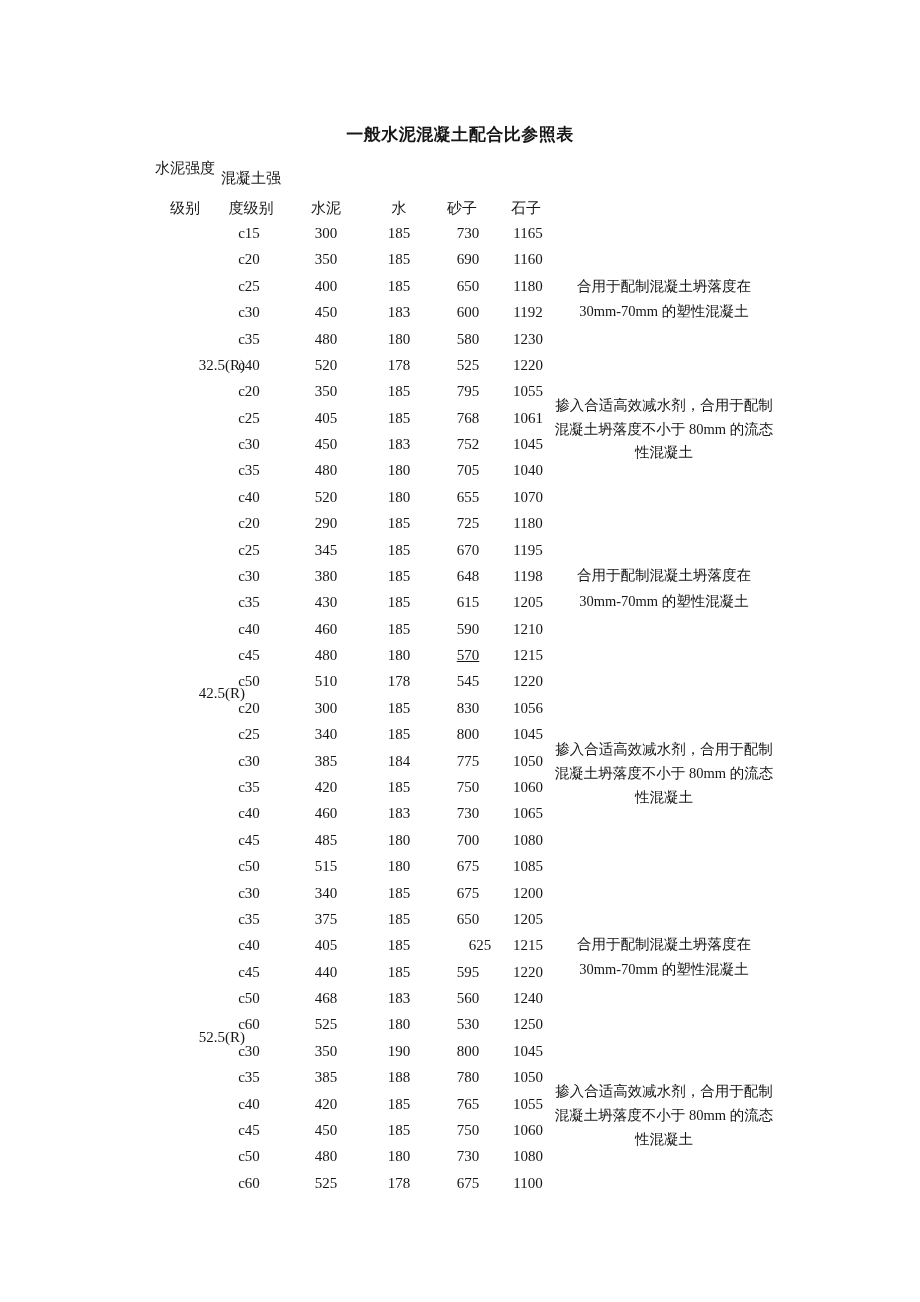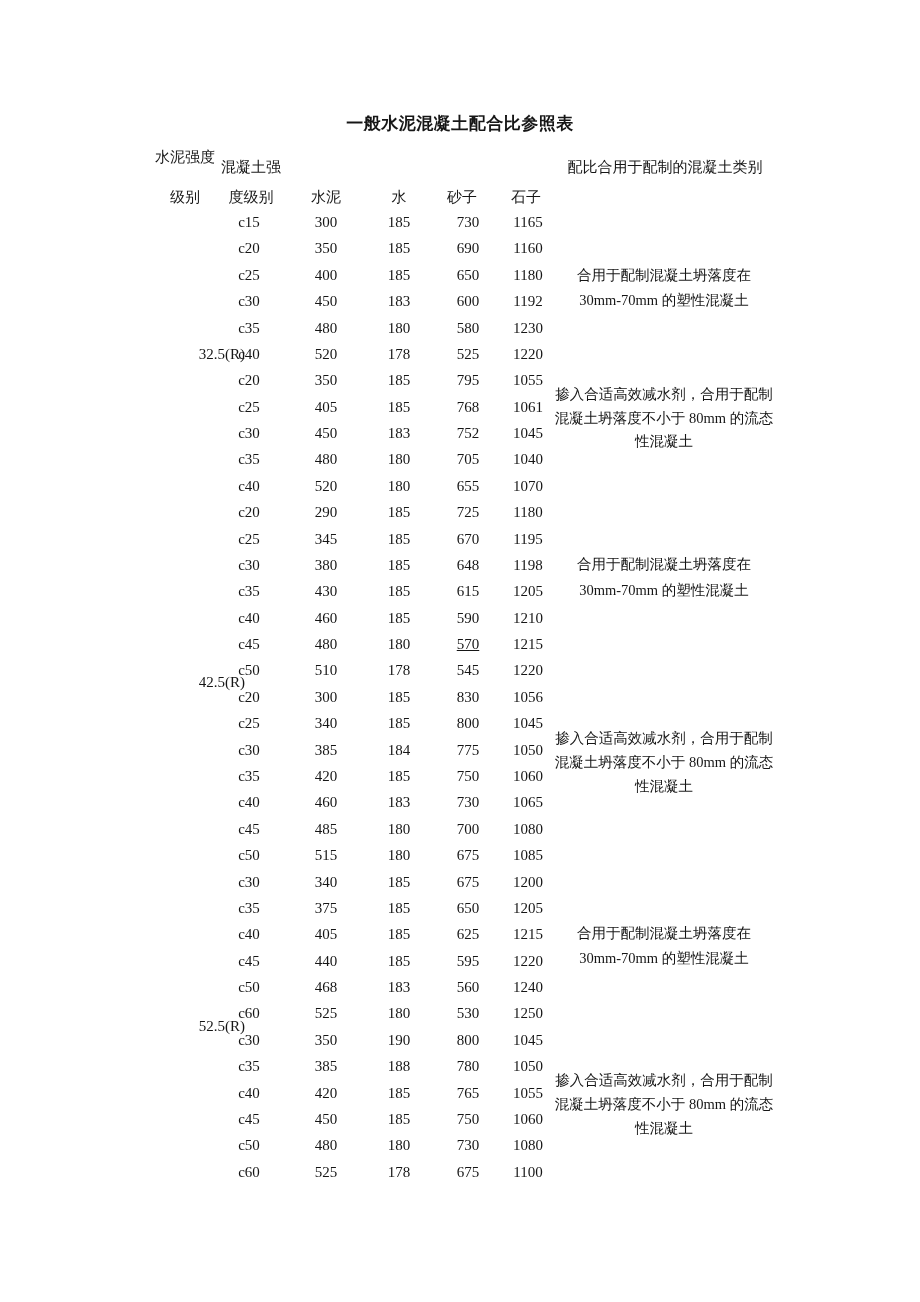--- a/index.html
+++ b/index.html
@@ -4,21 +4,21 @@
 <style>
   html,body{margin:0;padding:0;}
   body{
     width:920px;height:1302px;
     background:#ffffff;
     font-family:"Liberation Serif","DejaVu Serif",serif;
     color:#161616;
     position:relative;
     overflow:hidden;
   }
-  #page{position:absolute;inset:0;}
+  #page{position:absolute;inset:0;margin-top:11px;}
   .title{
     position:absolute;top:112px;left:0;width:920px;
     text-align:center;font-size:17px;font-weight:bold;
     letter-spacing:0.5px;
   }
   .hcell{
     position:absolute;width:140px;height:26px;line-height:26px;
     text-align:center;font-size:15px;white-space:nowrap;
   }
   .hwide{width:320px;}
@@ -38,21 +38,20 @@
 </style>
 </head>
 <body>
 
 <div id="page">
 
   <div class="title">一般水泥混凝土配合比参照表</div>
 
   <div class="hcell" style="top:144px;left:115px;">水泥强度</div>
   <div class="hcell" style="top:154px;left:181px;">混凝土强</div>
-  <div class="hcell hwide" style="top:154px;left:505px;">配比合用于配制的混凝土类别</div>
 
   <div class="hcell" style="top:184px;left:115px;">级别</div>
   <div class="hcell" style="top:184px;left:181px;">度级别</div>
   <div class="hcell" style="top:184px;left:256px;">水泥</div>
   <div class="hcell" style="top:184px;left:329px;">水</div>
   <div class="hcell" style="top:184px;left:392px;">砂子</div>
   <div class="hcell" style="top:184px;left:456px;">石子</div>
 
   <div id="rows">
       <div class="trow" style="top: 209px;">
@@ -241,21 +240,21 @@
         <div class="cell" style="left: 189px;">c35</div>
         <div class="cell" style="left: 266px;">375</div>
         <div class="cell" style="left: 339px;">185</div>
         <div class="cell" style="left: 408px;">650</div>
         <div class="cell" style="left: 468px;">1205</div>
       </div>
       <div class="trow" style="top: 921.26px;">
         <div class="cell" style="left: 189px;">c40</div>
         <div class="cell" style="left: 266px;">405</div>
         <div class="cell" style="left: 339px;">185</div>
-        <div class="cell" style="left: 408px;">625</div>
+        <div class="cell" style="left: 420px;">625</div>
         <div class="cell" style="left: 468px;">1215</div>
       </div>
       <div class="trow" style="top: 947.64px;">
         <div class="cell" style="left: 189px;">c45</div>
         <div class="cell" style="left: 266px;">440</div>
         <div class="cell" style="left: 339px;">185</div>
         <div class="cell" style="left: 408px;">595</div>
         <div class="cell" style="left: 468px;">1220</div>
       </div>
       <div class="trow" style="top: 974.02px;">

